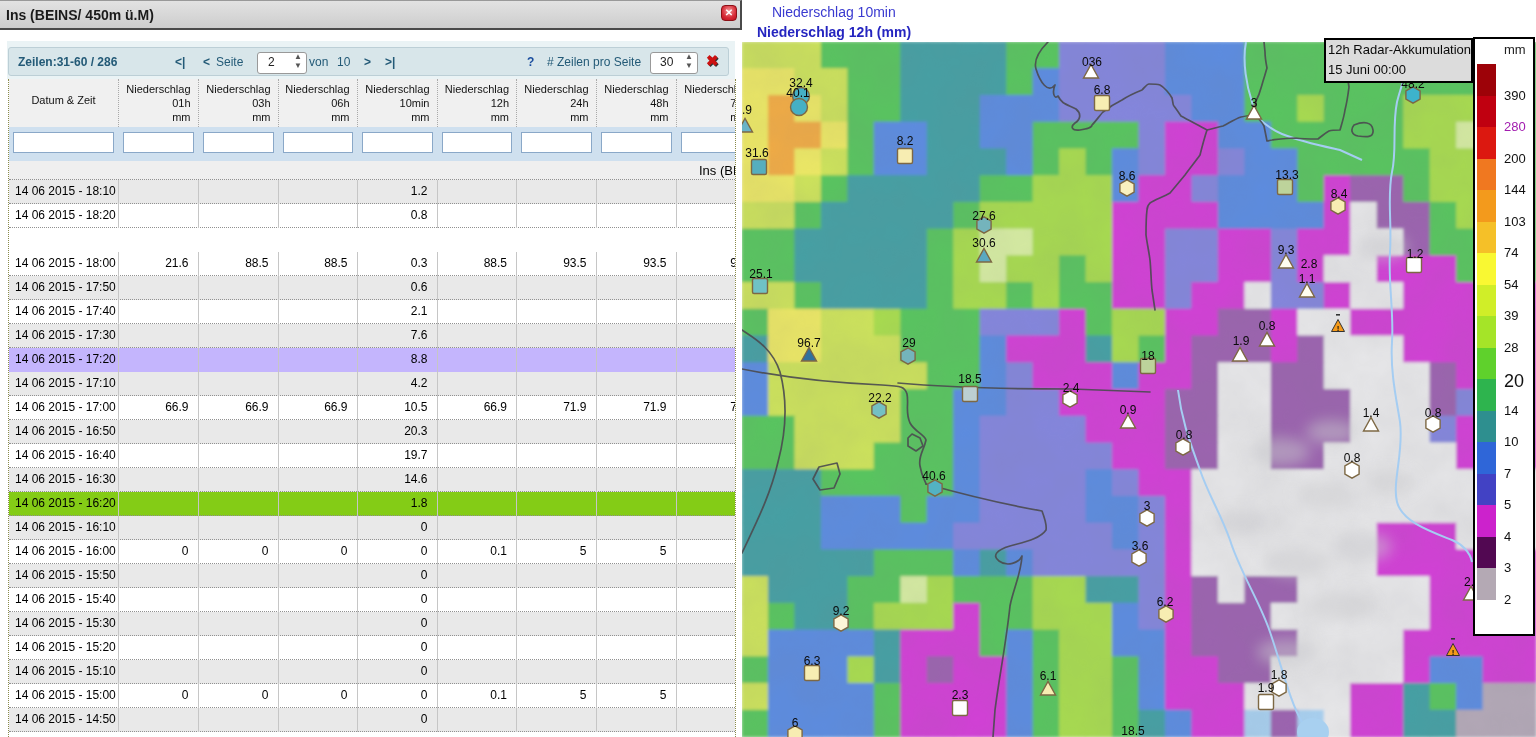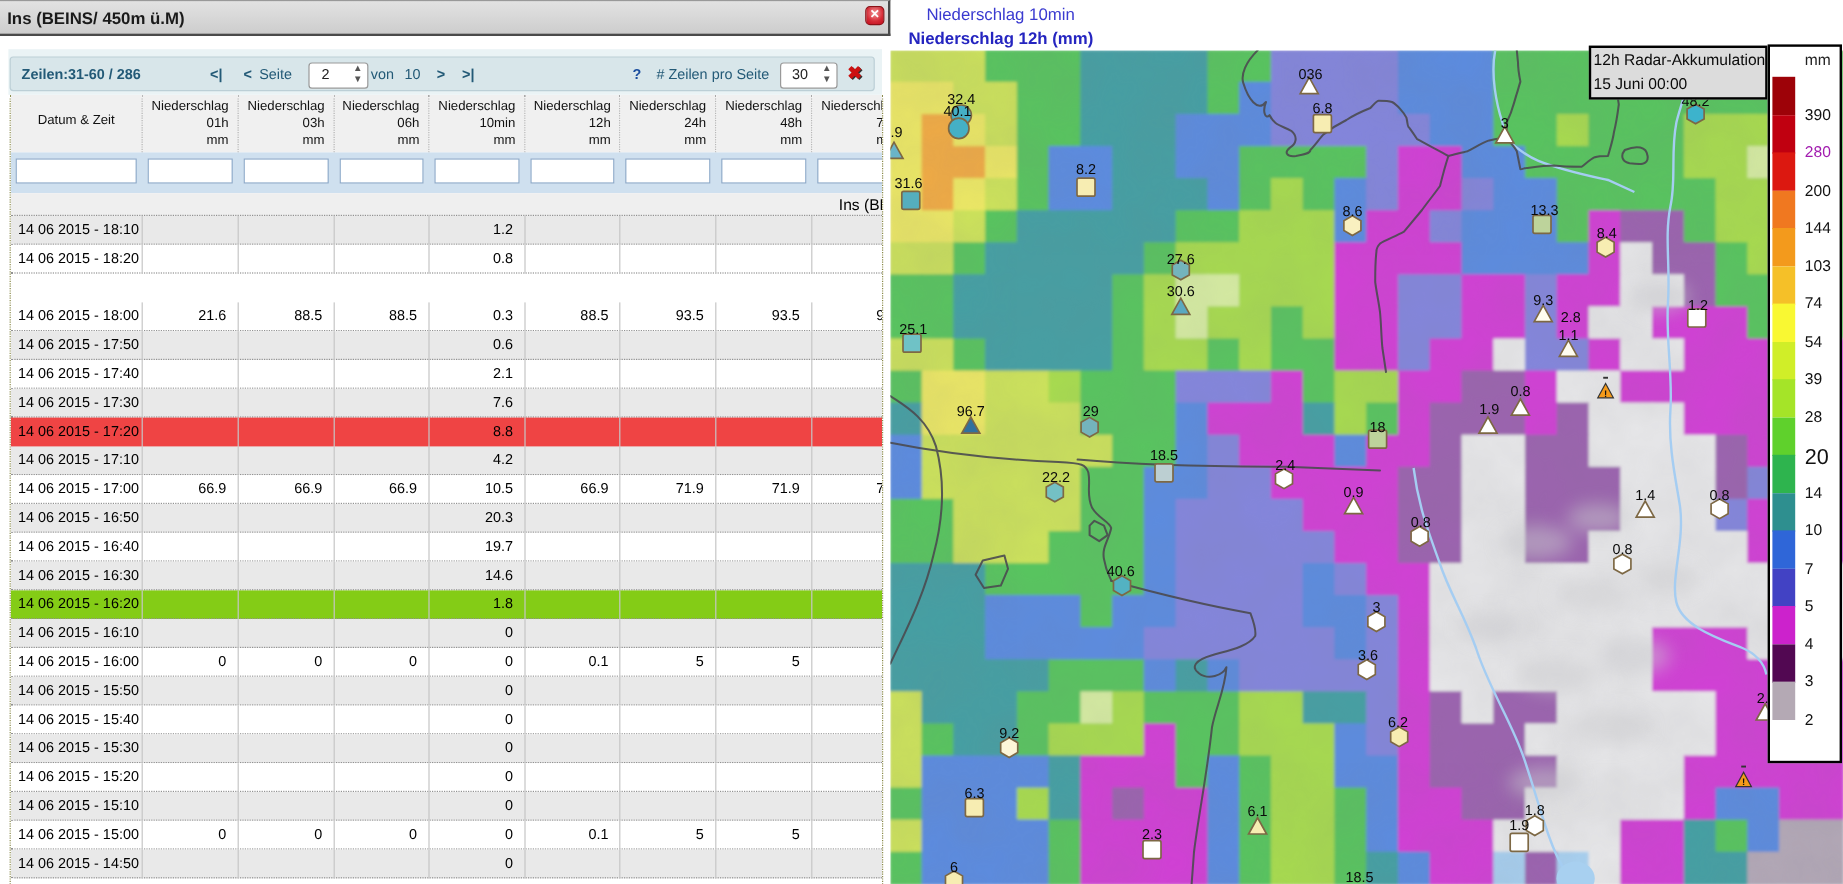--- a/index.html
+++ b/index.html
@@ -1126,21 +1126,21 @@
       <div style="position:absolute;left:189.5px;top:0;width:80.0px;height:24px;border-right:1px solid #c6c6c6;box-sizing:border-box;line-height:23px"></div>
       <div style="position:absolute;left:269.5px;top:0;width:79.0px;height:24px;border-right:1px solid #c6c6c6;box-sizing:border-box;line-height:23px"></div>
       <div style="position:absolute;left:348.5px;top:0;width:80.0px;height:24px;border-right:1px solid #c6c6c6;box-sizing:border-box;line-height:23px">
         <span style="position:absolute;right:9px">7.6</span>
       </div>
       <div style="position:absolute;left:428.5px;top:0;width:79.5px;height:24px;border-right:1px solid #c6c6c6;box-sizing:border-box;line-height:23px"></div>
       <div style="position:absolute;left:508px;top:0;width:79.5px;height:24px;border-right:1px solid #c6c6c6;box-sizing:border-box;line-height:23px"></div>
       <div style="position:absolute;left:587.5px;top:0;width:80.0px;height:24px;border-right:1px solid #c6c6c6;box-sizing:border-box;line-height:23px"></div>
       <div style="position:absolute;left:667.5px;top:0;width:80.0px;height:24px;border-right:1px solid #c6c6c6;box-sizing:border-box;line-height:23px"></div>
     </div>
-    <div style="position:absolute;left:0;top:269px;width:726px;height:28px;background:#ef4444;border-bottom:1px dotted #919191;box-sizing:border-box;font-size:12px;color:#000">
+    <div style="position:absolute;left:0;top:269px;width:726px;height:28px;background:#c4b5fd;border-bottom:1px dotted #919191;box-sizing:border-box;font-size:12px;color:#000">
       <div style="position:absolute;left:0px;top:0;width:110px;height:24px;border-right:1px solid #c6c6c6;box-sizing:border-box;line-height:23px"><span style="padding-left:6px">14 06 2015 - 17:20</span></div>
       <div style="position:absolute;left:110px;top:0;width:79.5px;height:24px;border-right:1px solid #c6c6c6;box-sizing:border-box;line-height:23px"></div>
       <div style="position:absolute;left:189.5px;top:0;width:80.0px;height:24px;border-right:1px solid #c6c6c6;box-sizing:border-box;line-height:23px"></div>
       <div style="position:absolute;left:269.5px;top:0;width:79.0px;height:24px;border-right:1px solid #c6c6c6;box-sizing:border-box;line-height:23px"></div>
       <div style="position:absolute;left:348.5px;top:0;width:80.0px;height:24px;border-right:1px solid #c6c6c6;box-sizing:border-box;line-height:23px">
         <span style="position:absolute;right:9px">8.8</span>
       </div>
       <div style="position:absolute;left:428.5px;top:0;width:79.5px;height:24px;border-right:1px solid #c6c6c6;box-sizing:border-box;line-height:23px"></div>
       <div style="position:absolute;left:508px;top:0;width:79.5px;height:24px;border-right:1px solid #c6c6c6;box-sizing:border-box;line-height:23px"></div>
       <div style="position:absolute;left:587.5px;top:0;width:80.0px;height:24px;border-right:1px solid #c6c6c6;box-sizing:border-box;line-height:23px"></div>

